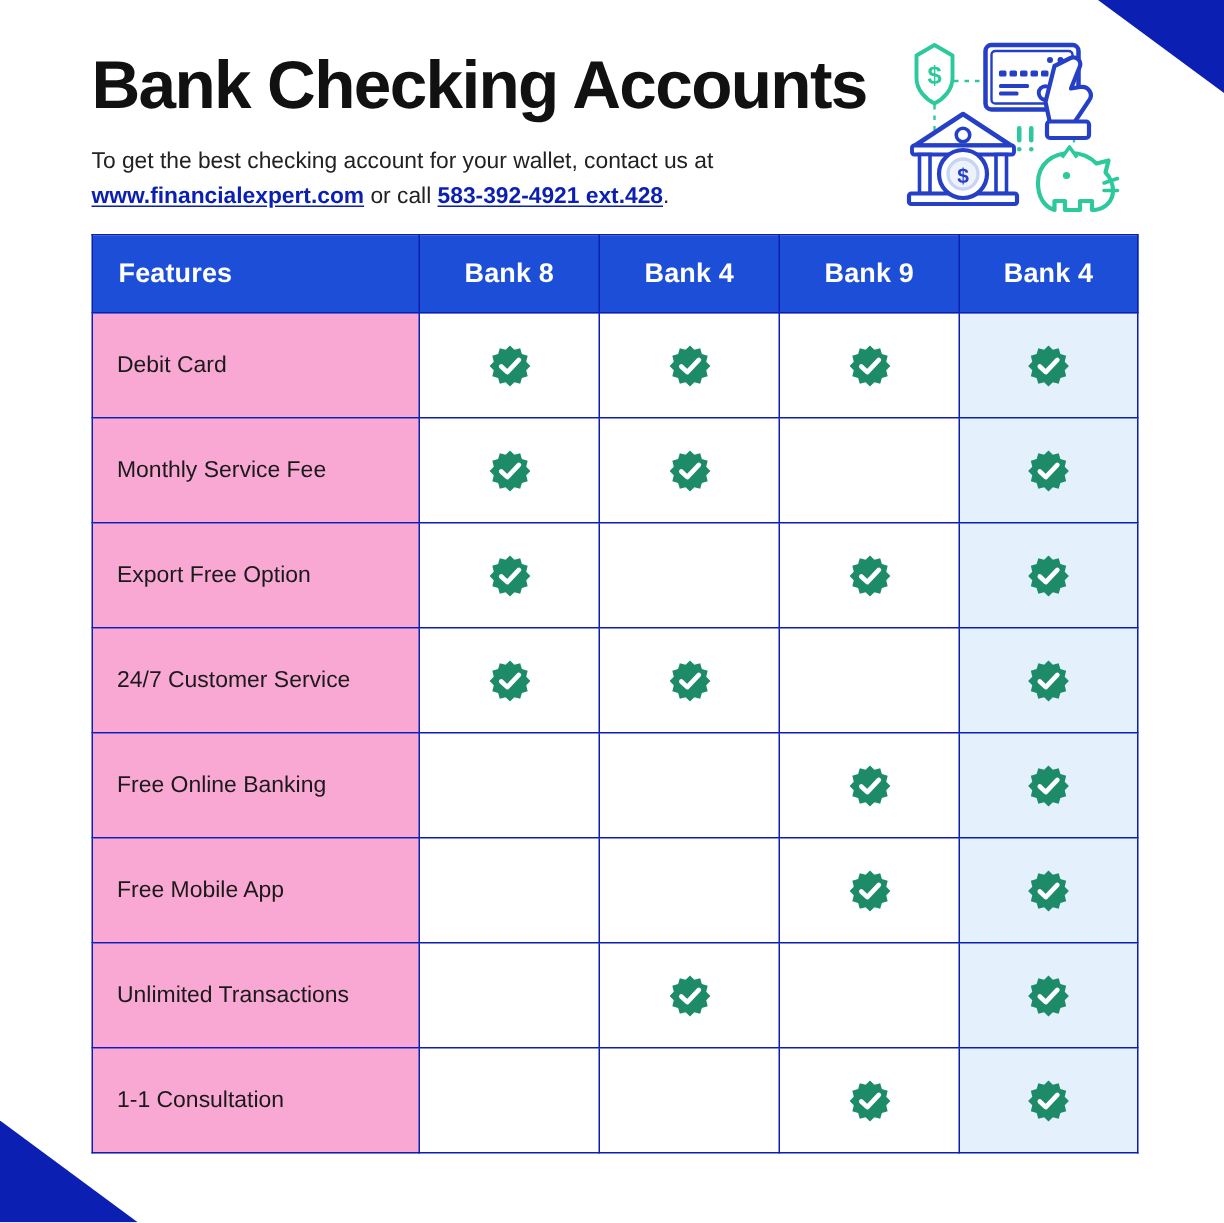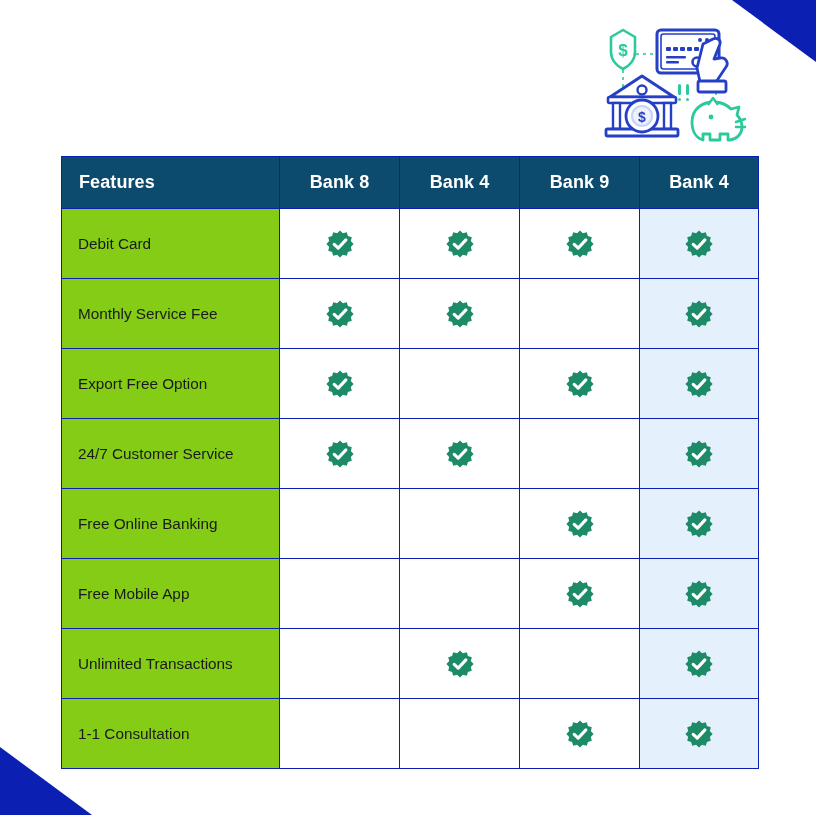--- a/index.html
+++ b/index.html
@@ -89,21 +89,21 @@
     table-layout: fixed;
   }
 
   .compare-table th,
   .compare-table td {
     border: 1.6px solid #0b1fb2;
     padding: 0;
   }
 
   thead th {
-    background: #0c4a6e;
+    background: #1d4ed8;
     color: #ffffff;
     font-size: 18px;
     font-weight: 700;
     height: 52px;
     border-color: #0b1fb2;
   }
   thead th.feature-head {
     text-align: left;
     padding-left: 17px;
     letter-spacing: 0.1px;
@@ -116,21 +116,21 @@
   tbody td {
     height: 70px;
     vertical-align: middle;
   }
 
   td.feature-cell {
     text-align: left;
     padding-left: 16px;
     font-size: 15.3px;
     color: #1a1a1a;
-    background: #84cc16;
+    background: #f9a8d4;
   }
 
   td.check-cell {
     text-align: center;
     background: #ffffff;
   }
   td.check-cell.highlight {
     background: #e4f1fc;
   }
 
@@ -144,20 +144,27 @@
   .badge.empty { visibility: hidden; }
 </style>
 </head>
 <body>
 
 <div class="page">
 
   <div class="corner-tr"></div>
   <div class="corner-bl"></div>
 
+  <div class="header">
+    <div class="page-title">Bank Checking Accounts</div>
+    <div class="subtitle">
+      <span>To get the best checking account for your wallet, contact us at </span><br>
+      <a href="#">www.financialexpert.com</a><span> or call </span><a href="#">583-392-4921 ext.428</a><span>.</span>
+    </div>
+  </div>
 
   <div class="illustration">
     <svg viewBox="0 0 150 122" width="150" height="122" fill="none">
 
       <g stroke="#2bc99b" stroke-width="1.6" stroke-dasharray="3 4">
         <line x1="23" y1="48" x2="23" y2="68"></line>
         <line x1="36" y1="32" x2="58" y2="32"></line>
       </g>
       <g stroke="#2bc99b" stroke-width="1.6" stroke-dasharray="3 4">
         <line x1="116" y1="56" x2="116" y2="76"></line>

